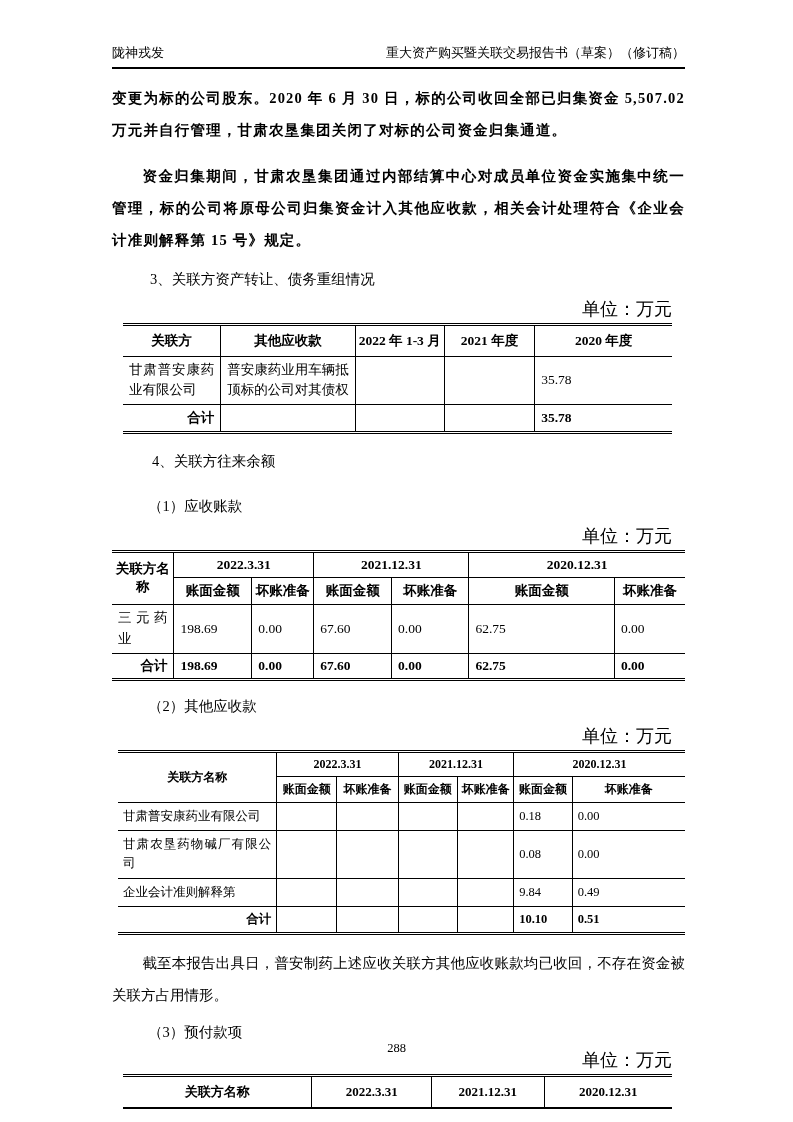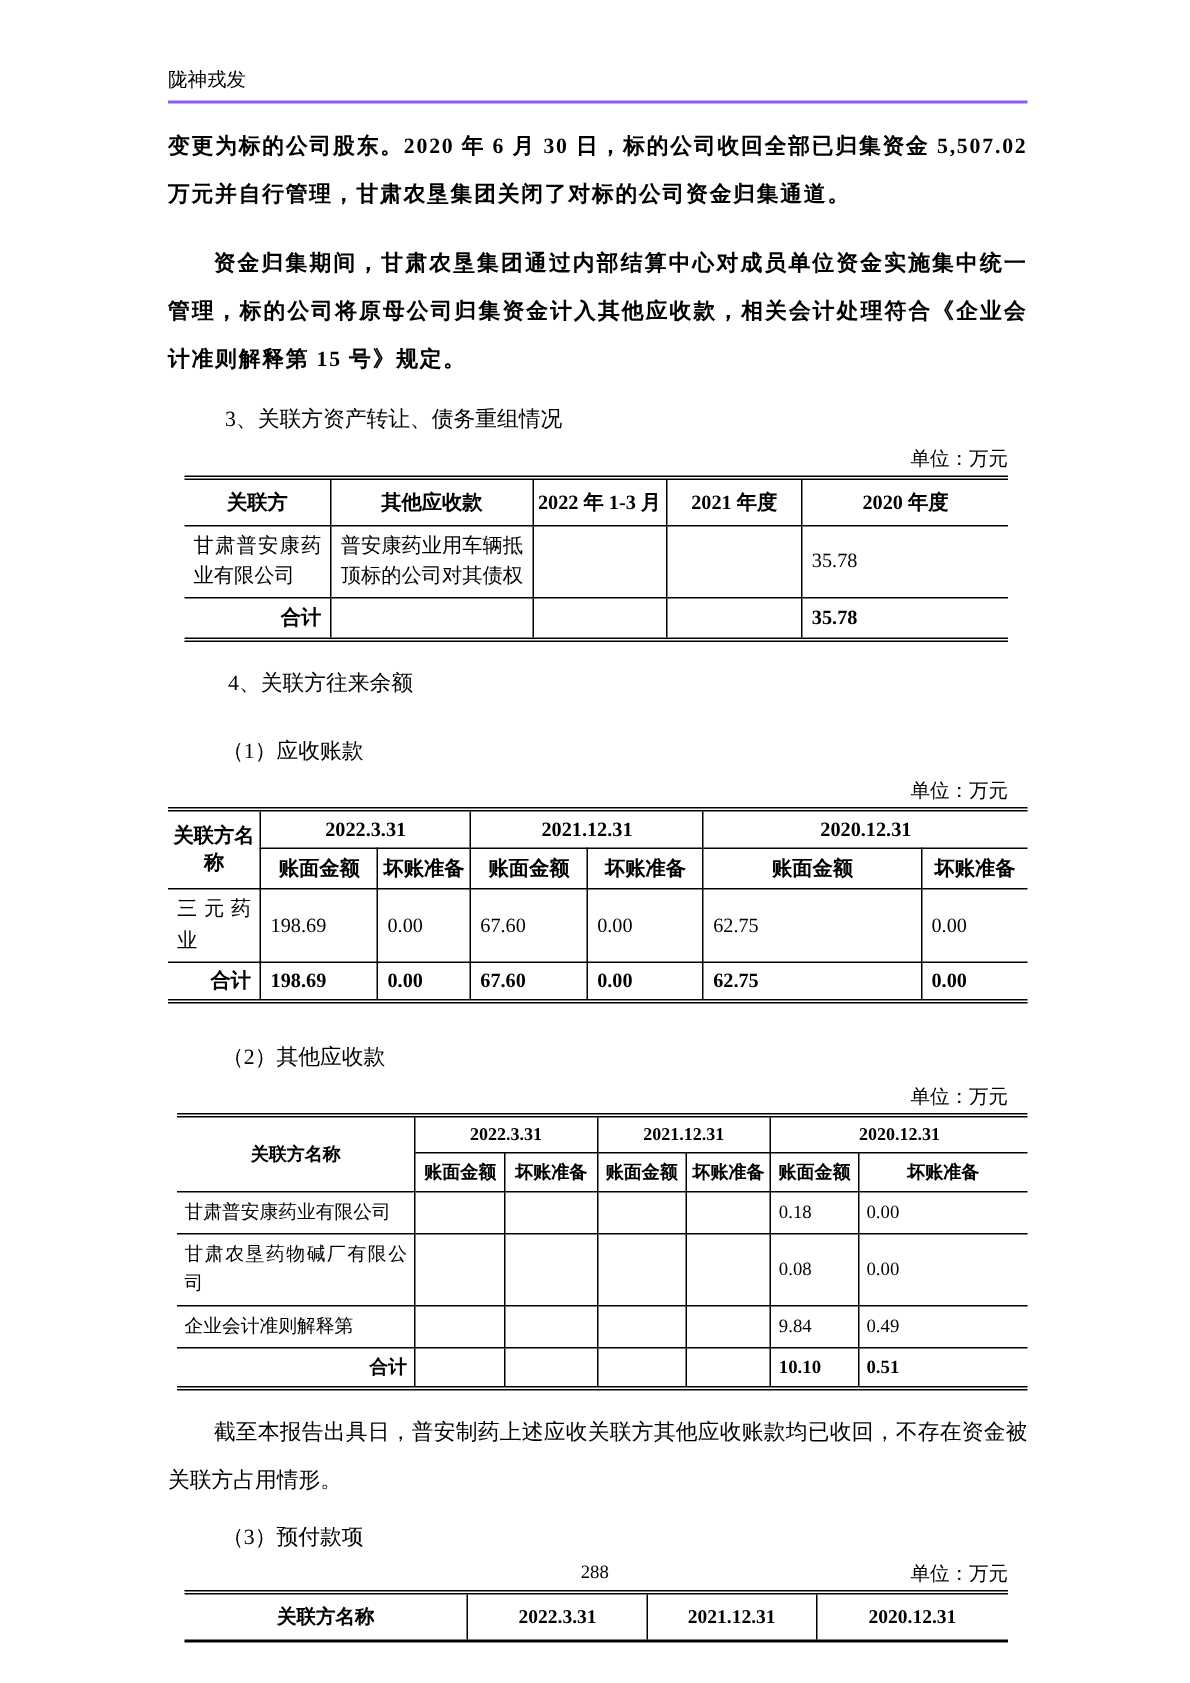--- a/index.html
+++ b/index.html
@@ -7,33 +7,33 @@
     position:relative;
     width:793px;height:1122px;
     background:#fff;color:#000;
     font-family:"Liberation Serif","DejaVu Serif",serif;
     overflow:hidden;
   }
   .content{padding:44px 108px 0 112px;}
   
   .doc-header{
     display:flex;justify-content:space-between;align-items:flex-end;
-    border-bottom:2px solid #8b5cf6;padding-bottom:5px;
+    border-bottom:2px solid #000000;padding-bottom:5px;
     font-size:13px;
   }
   
   .para{font-size:14.5px;line-height:32px;text-align:justify;margin:0;}
   .para.bold{font-weight:bold;letter-spacing:1.2px;}
   .indent{text-indent:2.1em;}
   .mt-p1{margin-top:13px;}
   .mt-p2{margin-top:14px;}
   .heading{font-size:14.5px;margin:14px 0 0 38px;}
   .heading.num4{margin-top:18px;margin-left:40px;}
   .sub{margin-left:36px;margin-top:26px;}
-  .unit{font-size:13px;text-align:right;margin:8px 13px 2px 0;}
+  .unit{font-size:18px;text-align:right;margin:8px 13px 2px 0;}
   
   .tbl-wrap{border-top:3px double #000;border-bottom:3px double #000;margin-top:2px;}
   .tbl-wrap.inset{margin-left:11px;margin-right:13px;}
   .tbl-wrap.t3off{margin-left:6px;}
   .tbl-wrap.open-bottom{border-bottom:2.5px solid #000;}
   table{width:100%;border-collapse:collapse;border-style:hidden;table-layout:fixed;}
   th,td{border:1px solid #000;padding:3px 6px;font-size:13.5px;vertical-align:middle;}
   th{font-weight:bold;text-align:center;padding:5px 1px;}
   td.num{}
   td.name{text-align:justify;line-height:1.55;}
@@ -51,20 +51,21 @@
   }
 </style>
 </head>
 <body>
 
 <div class="page">
   <div class="content">
 
     <div class="doc-header">
       <span>陇神戎发</span>
+      <span>重大资产购买暨关联交易报告书（草案）（修订稿）</span>
     </div>
 
     <p class="para bold mt-p1">变更为标的公司股东。2020 年 6 月 30 日，标的公司收回全部已归集资金 5,507.02 万元并自行管理，甘肃农垦集团关闭了对标的公司资金归集通道。</p>
     <p class="para bold indent mt-p2">资金归集期间，甘肃农垦集团通过内部结算中心对成员单位资金实施集中统一管理，标的公司将原母公司归集资金计入其他应收款，相关会计处理符合《企业会计准则解释第 15 号》规定。</p>
 
     <div class="heading">3、关联方资产转让、债务重组情况</div>
     <div class="unit">单位：万元</div>
 
     <div class="tbl-wrap inset">
       <table class="t1">
@@ -150,21 +151,21 @@
             <td class="num">0.00</td>
             <td class="num">67.60</td>
             <td class="num">0.00</td>
             <td class="num">62.75</td>
             <td class="num">0.00</td>
           </tr>
         </tbody>
       </table>
     </div>
 
-    <div class="heading sub" style="margin-top:26px">（2）其他应收款</div>
+    <div class="heading sub" style="margin-top:16px">（2）其他应收款</div>
     <div class="unit">单位：万元</div>
 
     <div class="tbl-wrap t3off">
       <table class="t3">
         <colgroup>
           <col style="width:28%">
             <col style="width:10.6%">
             <col style="width:10.8%">
             <col style="width:10.5%">
             <col style="width:9.9%">

